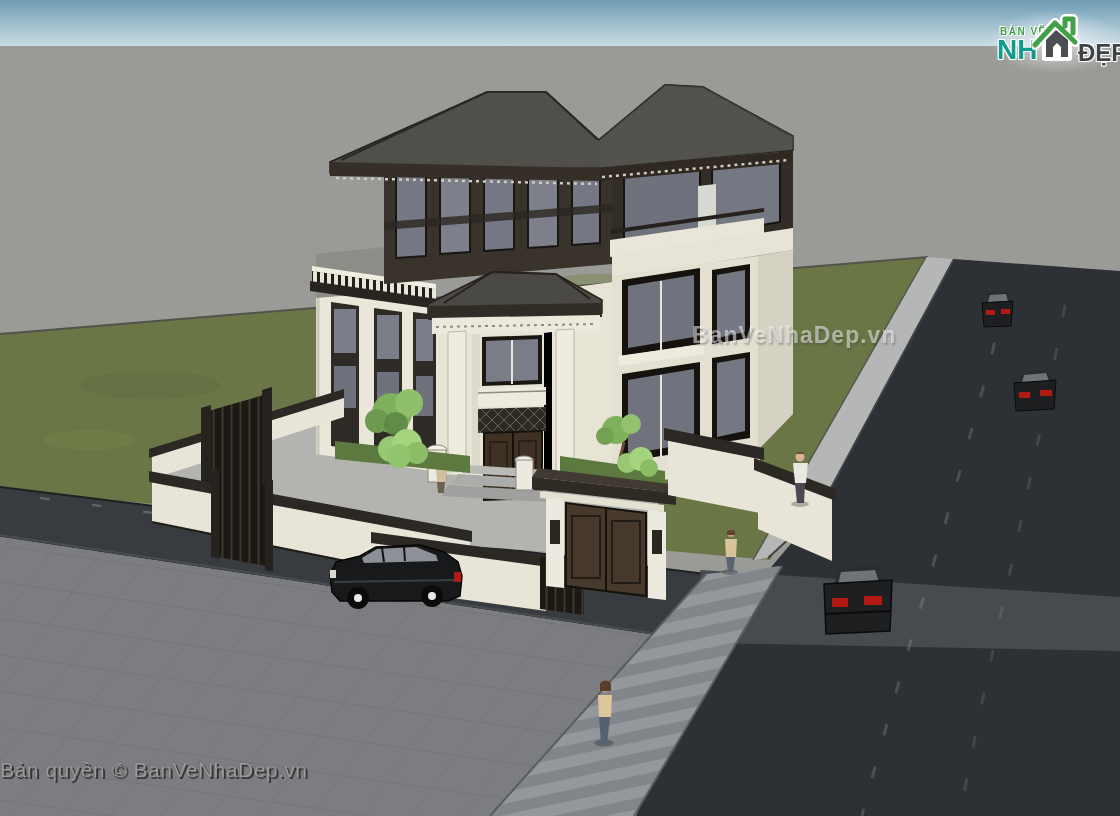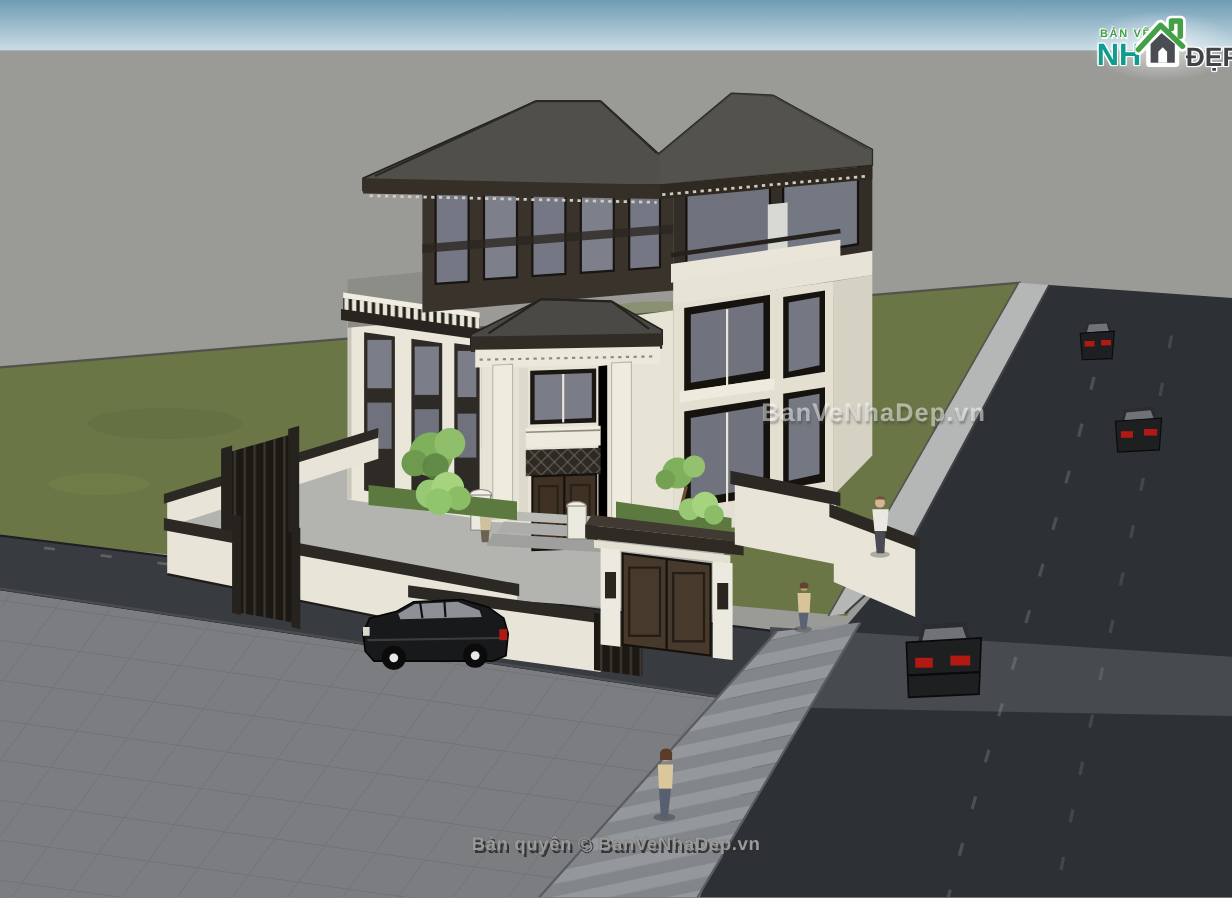--- a/index.html
+++ b/index.html
@@ -7,25 +7,24 @@
     position:relative;width:1120px;height:816px;overflow:hidden;
     font-family:"Liberation Sans","DejaVu Sans",sans-serif;
     background:var(--ground,#9a9a96);
   }
   .stage svg{position:absolute;left:0;top:0;}
   .overlay{position:absolute;white-space:nowrap;}
   .watermark{
     left:692px;top:322px;font-size:23px;font-weight:700;letter-spacing:1px;
     color:var(--watermark-color,rgba(255,255,255,.5));
     text-shadow:1px 2px 2px rgba(50,50,50,.35);
-    margin-top:40px;
   }
   .footer-copyright{
-    left:0;top:758px;width:1120px;text-align:center;
-    font-size:17px;font-weight:700;letter-spacing:.5px;
+    left:0;top:758px;width:1120px;text-align:left;
+    font-size:21px;font-weight:400;letter-spacing:.5px;
     color:var(--footer-color,#9a9a9a);
     text-shadow:2px 2px 0 rgba(45,45,45,.9),0 0 1px rgba(45,45,45,.6);
   }
   .logo{left:994px;top:12px;width:126px;height:58px;}
   .logo .halo{
     position:absolute;left:-6px;top:-2px;width:136px;height:64px;border-radius:32px;
     background:radial-gradient(closest-side,rgba(255,255,255,.65),rgba(255,255,255,0));
   }
   .logo .t-banve{
     position:absolute;left:6px;top:14px;font-size:10px;font-weight:800;letter-spacing:1.5px;

